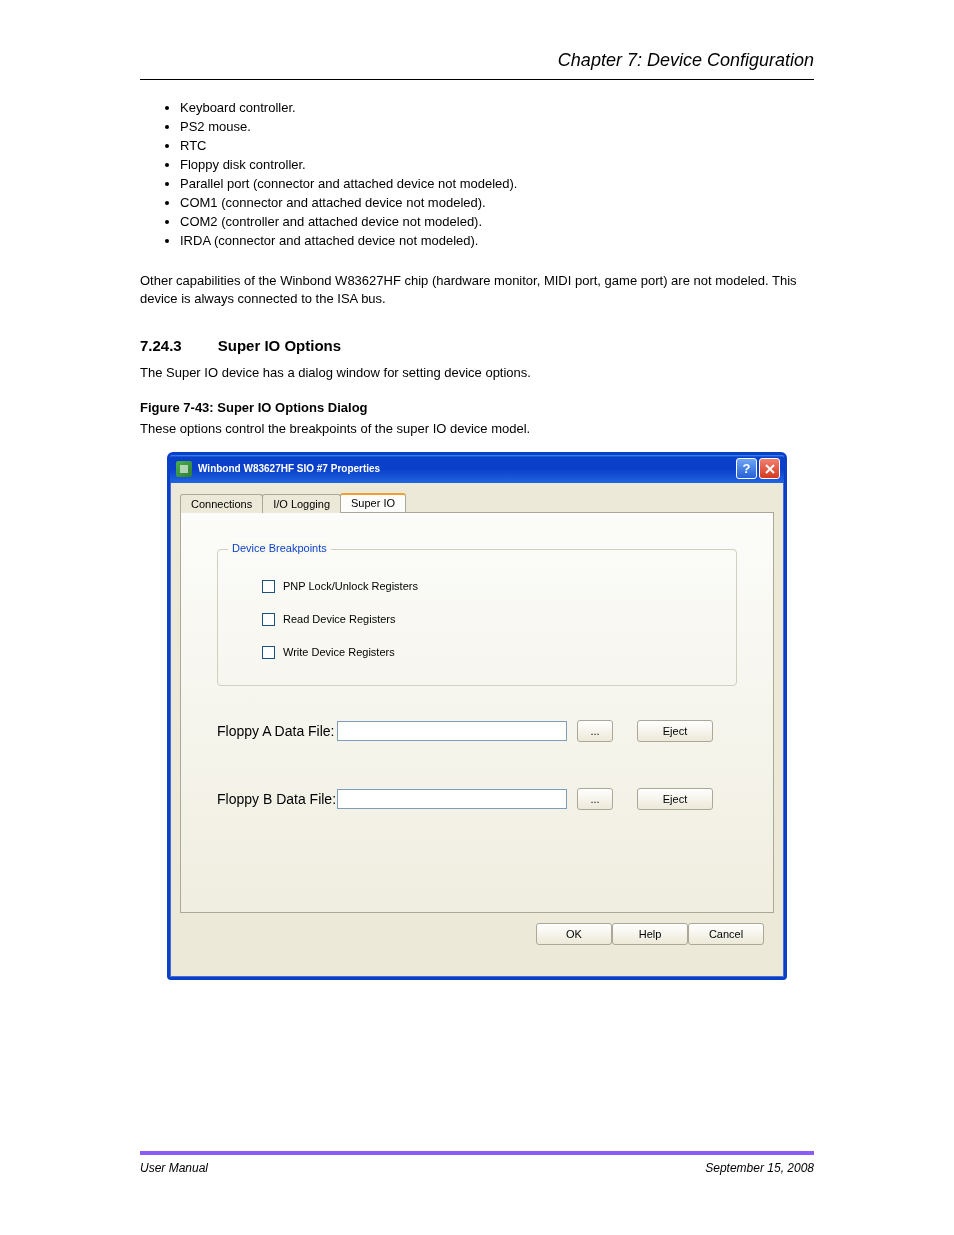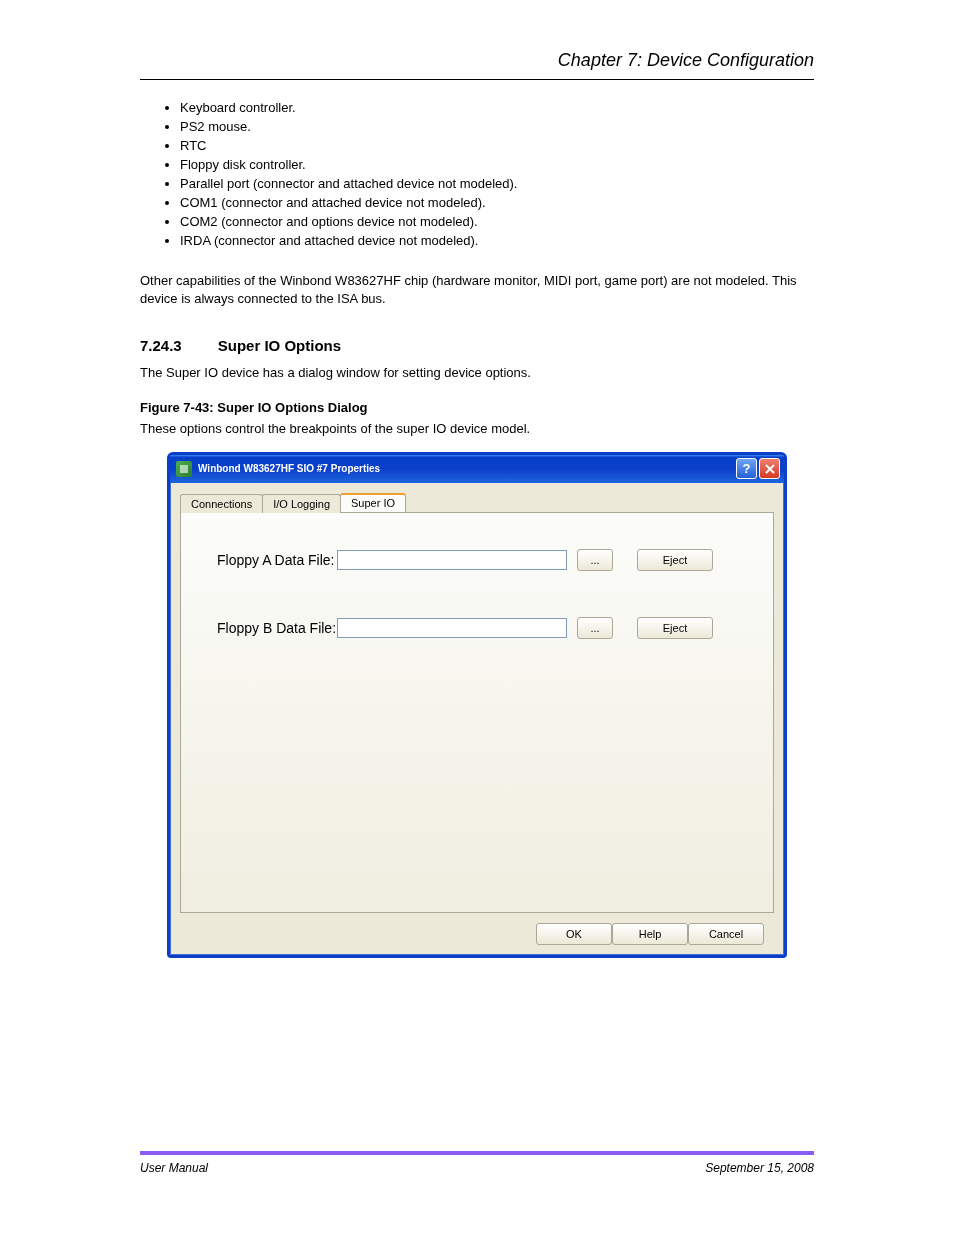--- a/index.html
+++ b/index.html
@@ -15,21 +15,21 @@
   .fig-sub { font-size: 13px; margin-bottom: 16px; }
 
   
   .dialog { width: 620px; margin: 0 auto; border: 3px solid #0a3fca; border-radius: 6px 6px 4px 4px; background: #ece9d8; font-family: Tahoma, sans-serif; font-size: 11px; color: #000; box-shadow: 0 0 0 1px #4a6bd4 inset; }
   .titlebar { background: linear-gradient(to bottom, #3c8cf0 0%, #0a3fca 8%, #0a3fca 50%, #2065e0 100%); height: 28px; display: flex; align-items: center; padding: 0 4px 0 6px; border-radius: 3px 3px 0 0; }
   .titlebar .appicon { width: 16px; height: 16px; background: linear-gradient(135deg,#4caf50,#2e7d32); border-radius: 2px; display:flex; align-items:center; justify-content:center; margin-right:6px; }
   .titlebar .title { color: #fff; font-weight: bold; font-size: 10px; flex: 1; }
   .titlebar .winbtn { width: 21px; height: 21px; border-radius: 3px; margin-left: 2px; display: flex; align-items: center; justify-content: center; border: 1px solid #fff; font-weight: bold; font-size: 13px; color: #fff; }
   .titlebar .help-winbtn { background: linear-gradient(to bottom,#6fa4f6,#2560d6); }
   .titlebar .close-winbtn { background: linear-gradient(to bottom,#f08070,#d43a20); color:#fff; }
-  .dlg-body { padding: 10px 10px 0 10px; }
+  .dlg-body { padding: 10px 10px 22px 10px; }
   .tabs { display:flex; align-items:flex-end; border-bottom:1px solid #aca899; }
   .tab { padding: 3px 10px 3px 10px; background:#ece9d8; border:1px solid #aca899; border-bottom:none; border-radius:3px 3px 0 0; margin-right:-1px; position:relative; top:1px; }
   .tab.active { background:#fcfcfa; border-top:2px solid #f0a030; z-index:2; top:0; padding-top:2px; }
   .tab-panel { border:1px solid #aca899; border-top:none; background:linear-gradient(to bottom,#fcfcfa,#f0eee0); padding: 36px 36px 40px 36px; min-height: 400px; }
   .groupbox { border:1px solid #d0d0bf; border-radius:4px; padding: 20px 24px 20px 24px; position:relative; margin-bottom: 34px; background:transparent; }
   .groupbox-title { position:absolute; top:-8px; left:10px; padding:0 4px; background:#fbfaf2; color:#0a3fca; font-size:11px; }
   .chk-row { display:flex; align-items:center; margin: 10px 0 20px 20px; }
   .chk-row:last-child { margin-bottom:6px; }
   .chk { width:13px; height:13px; border:1px solid #1c5180; background:#fff; margin-right:8px; }
   .file-row { display:flex; align-items:center; margin: 0 0 46px 0; }
@@ -50,21 +50,21 @@
   <div class="header-right">Chapter 7: Device Configuration</div>
   <div class="top-rule"></div>
 
   <ul class="bullets">
     <li>Keyboard controller.</li>
     <li>PS2 mouse.</li>
     <li>RTC</li>
     <li>Floppy disk controller.</li>
     <li>Parallel port (connector and attached device not modeled).</li>
     <li>COM1 (connector and attached device not modeled).</li>
-    <li>COM2 (connector and options device not modeled).</li>
+    <li>COM2 (controller and attached device not modeled).</li>
     <li>IRDA (connector and attached device not modeled).</li>
   </ul>
 
   <p class="body-text">Other capabilities of the Winbond W83627HF chip (hardware monitor, MIDI port, game port) are not modeled. This device is always connected to the ISA bus.</p>
 
   <div class="section-num">
     <span style="margin-right:36px;">7.24.3</span><span>Super IO Options</span>
   </div>
 
   <p class="body-text">The Super IO device has a dialog window for setting device options.</p>
@@ -87,20 +87,35 @@
           </svg>
       </div>
     </div>
     <div class="dlg-body">
       <div class="tabs">
         <div class="tab">Connections</div>
         <div class="tab">I/O Logging</div>
         <div class="tab active">Super IO</div>
       </div>
       <div class="tab-panel">
+        <div class="groupbox">
+          <div class="groupbox-title">Device Breakpoints</div>
+          <div class="chk-row">
+            <div class="chk"></div>
+            <span>PNP Lock/Unlock Registers</span>
+          </div>
+          <div class="chk-row">
+            <div class="chk"></div>
+            <span>Read Device Registers</span>
+          </div>
+          <div class="chk-row">
+            <div class="chk"></div>
+            <span>Write Device Registers</span>
+          </div>
+        </div>
 
         <div class="file-row">
           <div class="file-label">Floppy A Data File:</div>
           <div class="file-input"></div>
           <div class="browse-btn">...</div>
           <div class="eject-btn">Eject</div>
         </div>
 
         <div class="file-row">
           <div class="file-label">Floppy B Data File:</div>

